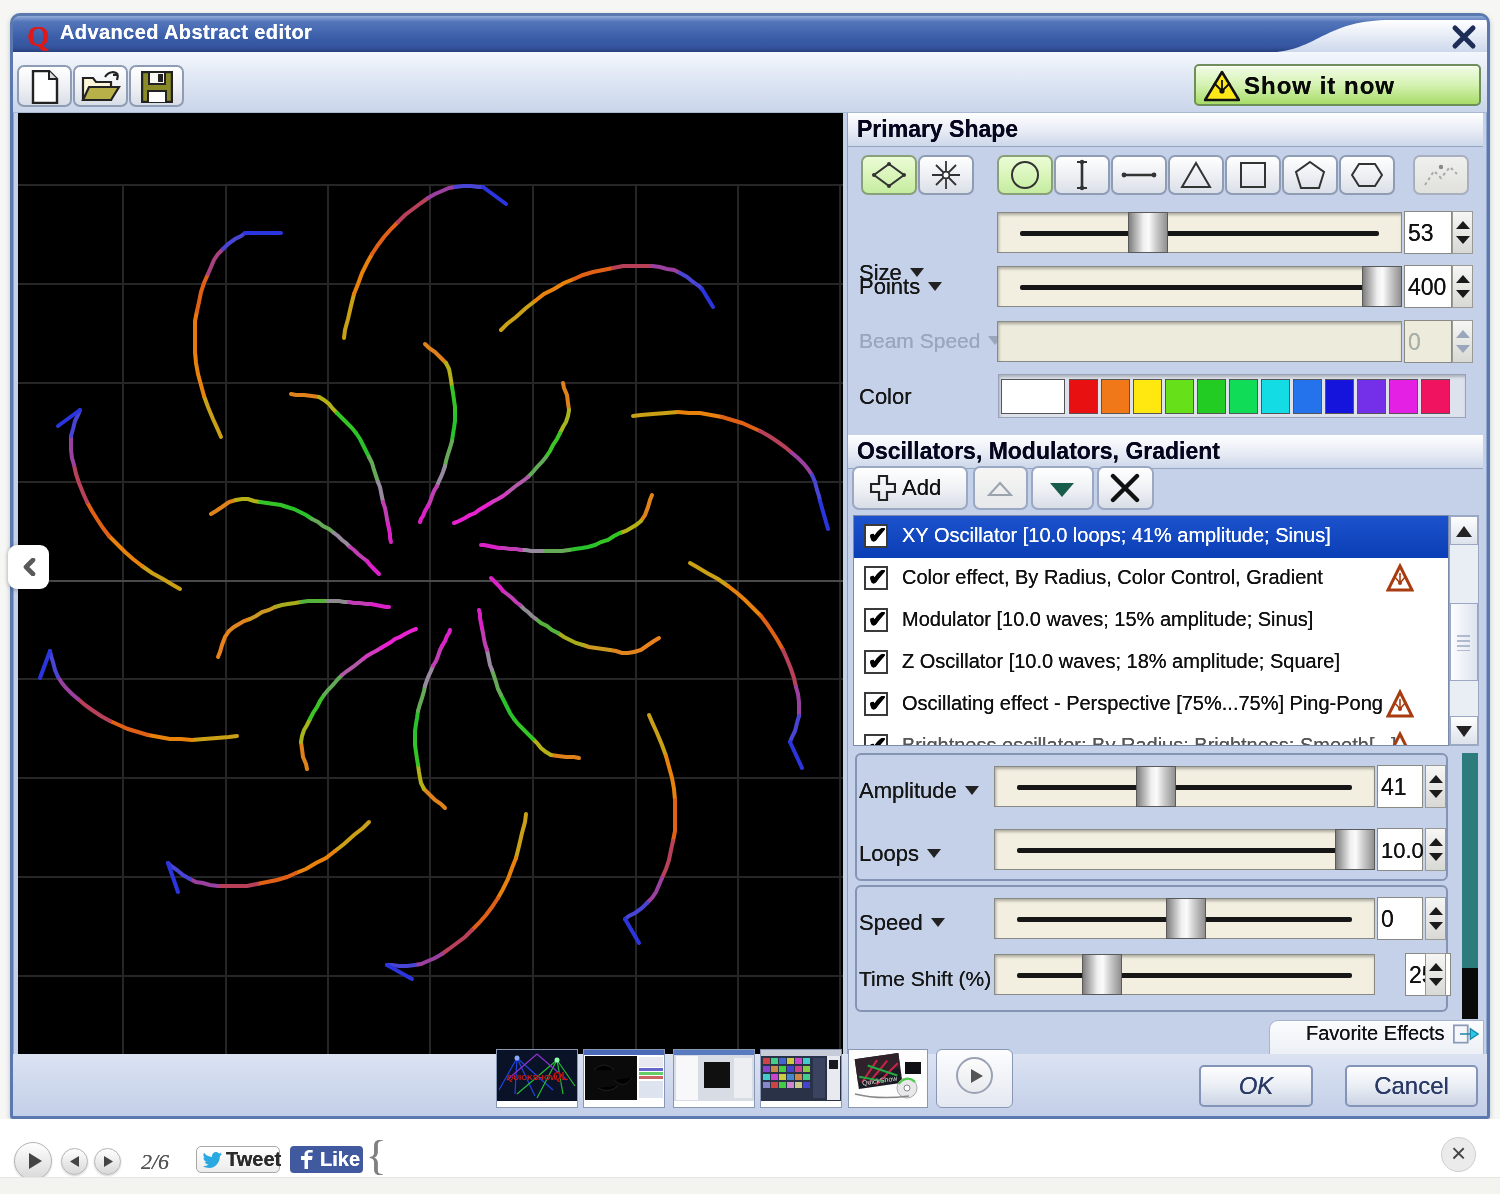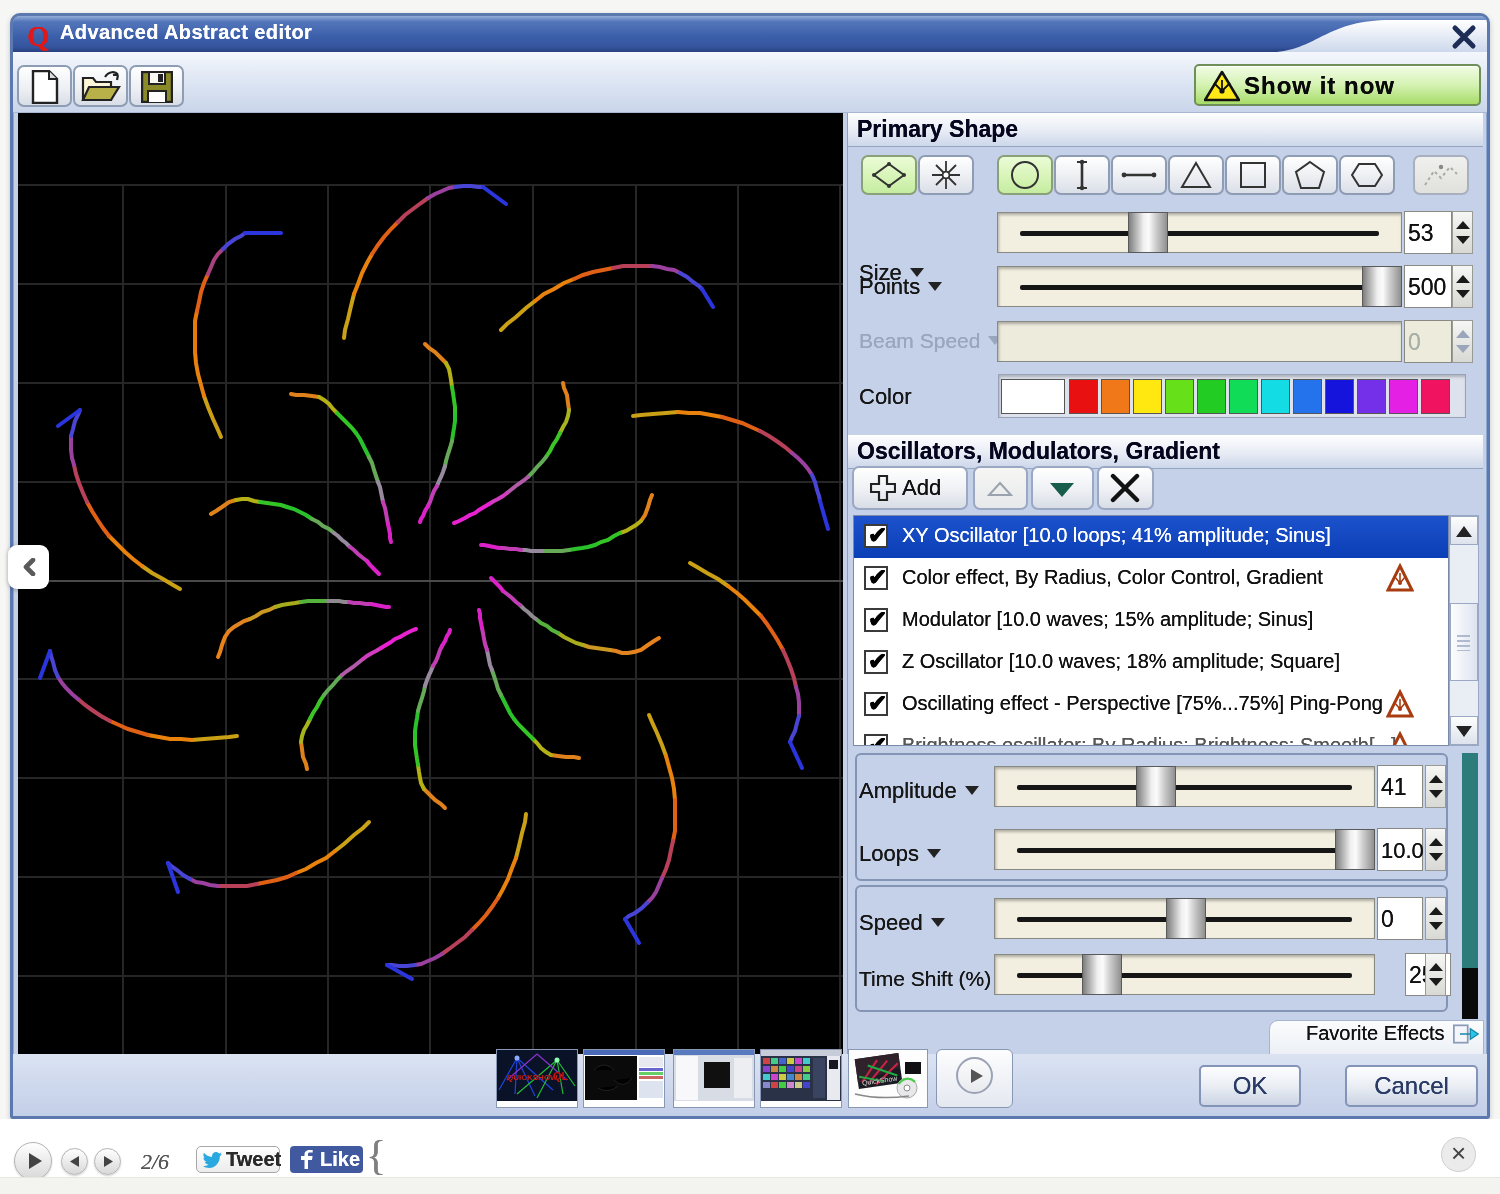--- a/index.html
+++ b/index.html
@@ -394,21 +394,21 @@
     <div class="valbox" style="top:98px;">53</div>
     <div class="spin" style="top:98px;">
         <i class="u"></i>
         <i class="d"></i>
       </div>
     <div class="lbl" style="top:161px;">Points<span class="dd"></span></div>
     <div class="trough" style="top:153px;">
         <div class="track"></div>
         <div class="thumb" style="left:364px;"></div>
       </div>
-    <div class="valbox" style="top:152px;">500</div>
+    <div class="valbox" style="top:152px;">400</div>
     <div class="spin" style="top:152px;">
         <i class="u"></i>
         <i class="d"></i>
       </div>
     <div class="lbl dis" style="top:216px; font-size:21px;">Beam Speed<span class="dd"></span></div>
     <div class="trough" style="top:208px; background:#edebdc;"></div>
     <div class="valbox" style="top:207px; background:#edebdc; color:#a8b0a8;">0</div>
     <div class="spin dis" style="top:207px;">
         <i class="u"></i>
         <i class="d"></i>
@@ -652,21 +652,21 @@
         <rect x="56" y="12" width="16" height="12" fill="#101014"></rect>
         <path d="M6 44 Q30 50 60 46" stroke="#888" stroke-width="1.5" fill="none"></path>
       </svg>
     </div>
     <div class="thumb-img" style="left:923px; width:77px; border-radius:6px; background:linear-gradient(#fdfdfe,#e4e8f0);">
       <div style="position:absolute; left:19px; top:7px; width:37px; height:37px; border-radius:50%; border:2px solid #9aa2b4; background:linear-gradient(#fcfcfc,#e8eaee);"></div>
       <svg width="14" height="16" viewBox="0 0 14 16" style="position:absolute; left:33px; top:18px;">
           <path d="M1 1 L13 8 L1 15 Z" fill="#555"></path>
         </svg>
     </div>
-    <div id="okbtn" style="left:1186px; width:102px;">OK</div>
+    <div id="okbtn" style="left:1186px; width:114px;font-style:italic;">OK</div>
     <div id="cancelbtn" style="left:1332px; width:133px;">Cancel</div>
   </div>
 </div>
 <div id="leftnav"><svg width="14" height="18" viewBox="0 0 14 18" style="margin-top:13px;">
       <path d="M11 2 L4 9 L11 16" fill="none" stroke="#5a5a5a" stroke-width="4.6" stroke-linecap="round" stroke-linejoin="round"></path>
     </svg></div>
 <div id="botbar">
   <div class="pcirc" style="left:14px; top:23px; width:38px; height:38px;"></div>
   <svg class="ptri" style="left:28px; top:33px;" width="15" height="18" viewBox="0 0 15 18">
       <path d="M1 1 L14 9 L1 17 Z" fill="#444"></path>

